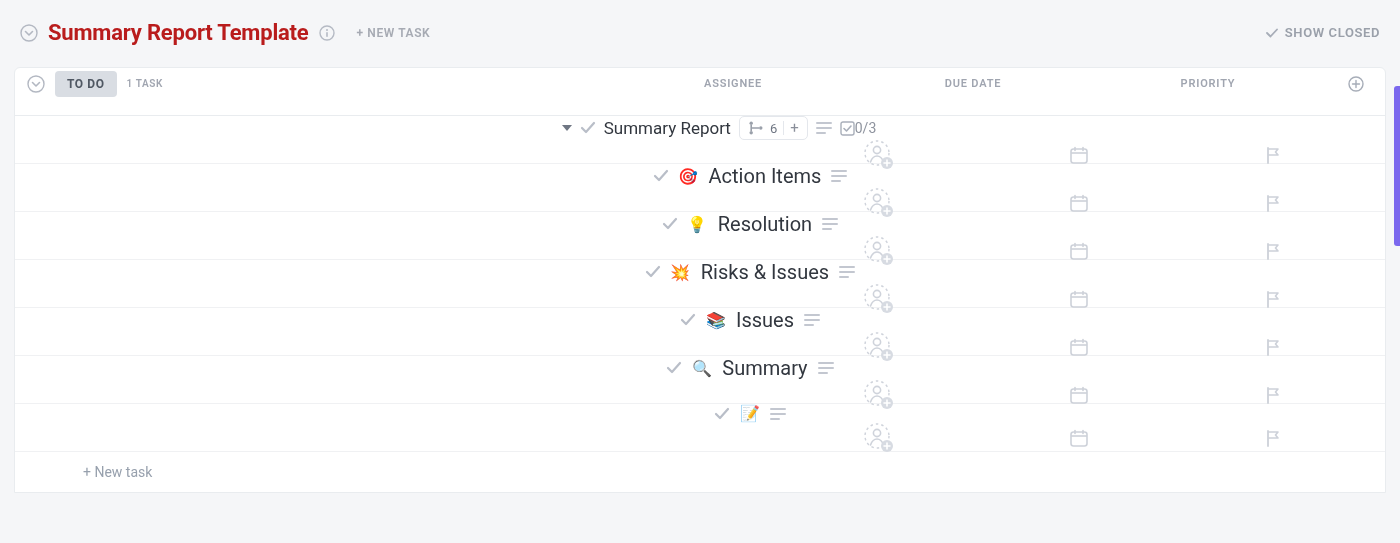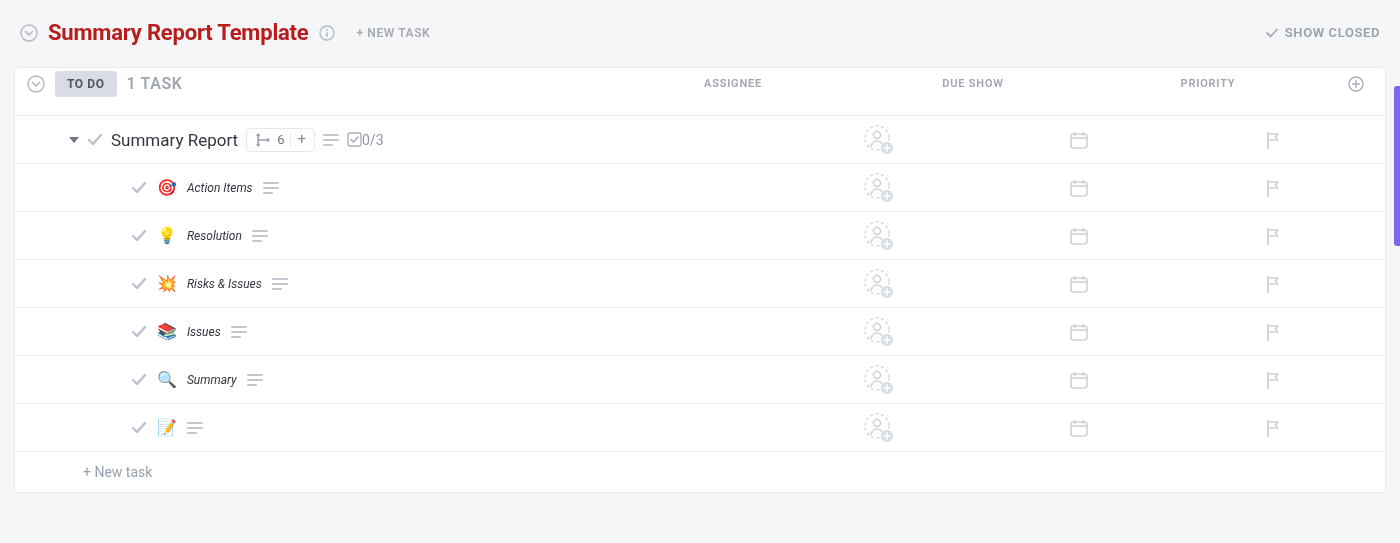--- a/index.html
+++ b/index.html
@@ -82,21 +82,21 @@
   .status-pill {
     background: #d9dde3;
     color: #4f5762;
     font-size: 12px;
     font-weight: 700;
     letter-spacing: 0.6px;
     padding: 6px 12px;
     border-radius: 4px;
   }
   .task-count {
-    font-size: 16px;
+    font-size: 10px;
     font-weight: 600;
     letter-spacing: 0.6px;
     color: #a0a5b0;
   }
 
   .col-hdrs {
     display: flex;
     margin-left: auto;
     align-items: center;
     gap: 40px;
@@ -119,20 +119,21 @@
   }
   .add-col svg { width: 16px; height: 16px; }
 
   
   .row {
     display: flex;
     align-items: center;
     height: 48px;
     border-bottom: 1px solid #f0f1f3;
     padding-right: 16px;
+    flex-direction: column;
   }
   .row .right {
     margin-left: auto;
     display: flex;
     align-items: center;
   }
   .cell {
     display: flex;
     align-items: center;
     justify-content: center;
@@ -182,21 +183,21 @@
   .chkbox { width: 15px; height: 15px; }
 
   
   .sub .left {
     display: flex;
     align-items: center;
     gap: 10px;
     padding-left: 116px;
   }
   .sub .emoji { font-size: 16px; }
-  .sub .task-title { font-size: 12px; font-style: italic; }
+  .sub .task-title { font-size: 20px; }
 
   .assignee-ph {
     width: 30px; height: 30px;
     position: relative;
   }
   .assignee-ph svg { width: 30px; height: 30px; }
 
   .due-ph svg { width: 20px; height: 20px; }
   .priority-ph svg { width: 18px; height: 18px; }
 
@@ -322,21 +323,21 @@
 
     <div class="group-hdr">
       <svg class="chev-circle-s" viewBox="0 0 18 18">
           <use href="#chevCircle"></use>
         </svg>
       <div class="status-pill">TO DO</div>
       <div class="task-count">1 TASK</div>
 
       <div class="col-hdrs">
         <div class="col assignee">ASSIGNEE</div>
-        <div class="col due">DUE SHOW</div>
+        <div class="col due">DUE DATE</div>
         <div class="col priority">PRIORITY</div>
         <div class="add-col">
           <svg viewBox="0 0 16 16">
               <use href="#plusCircle"></use>
             </svg>
         </div>
       </div>
     </div>
 
     <div class="row parent">

